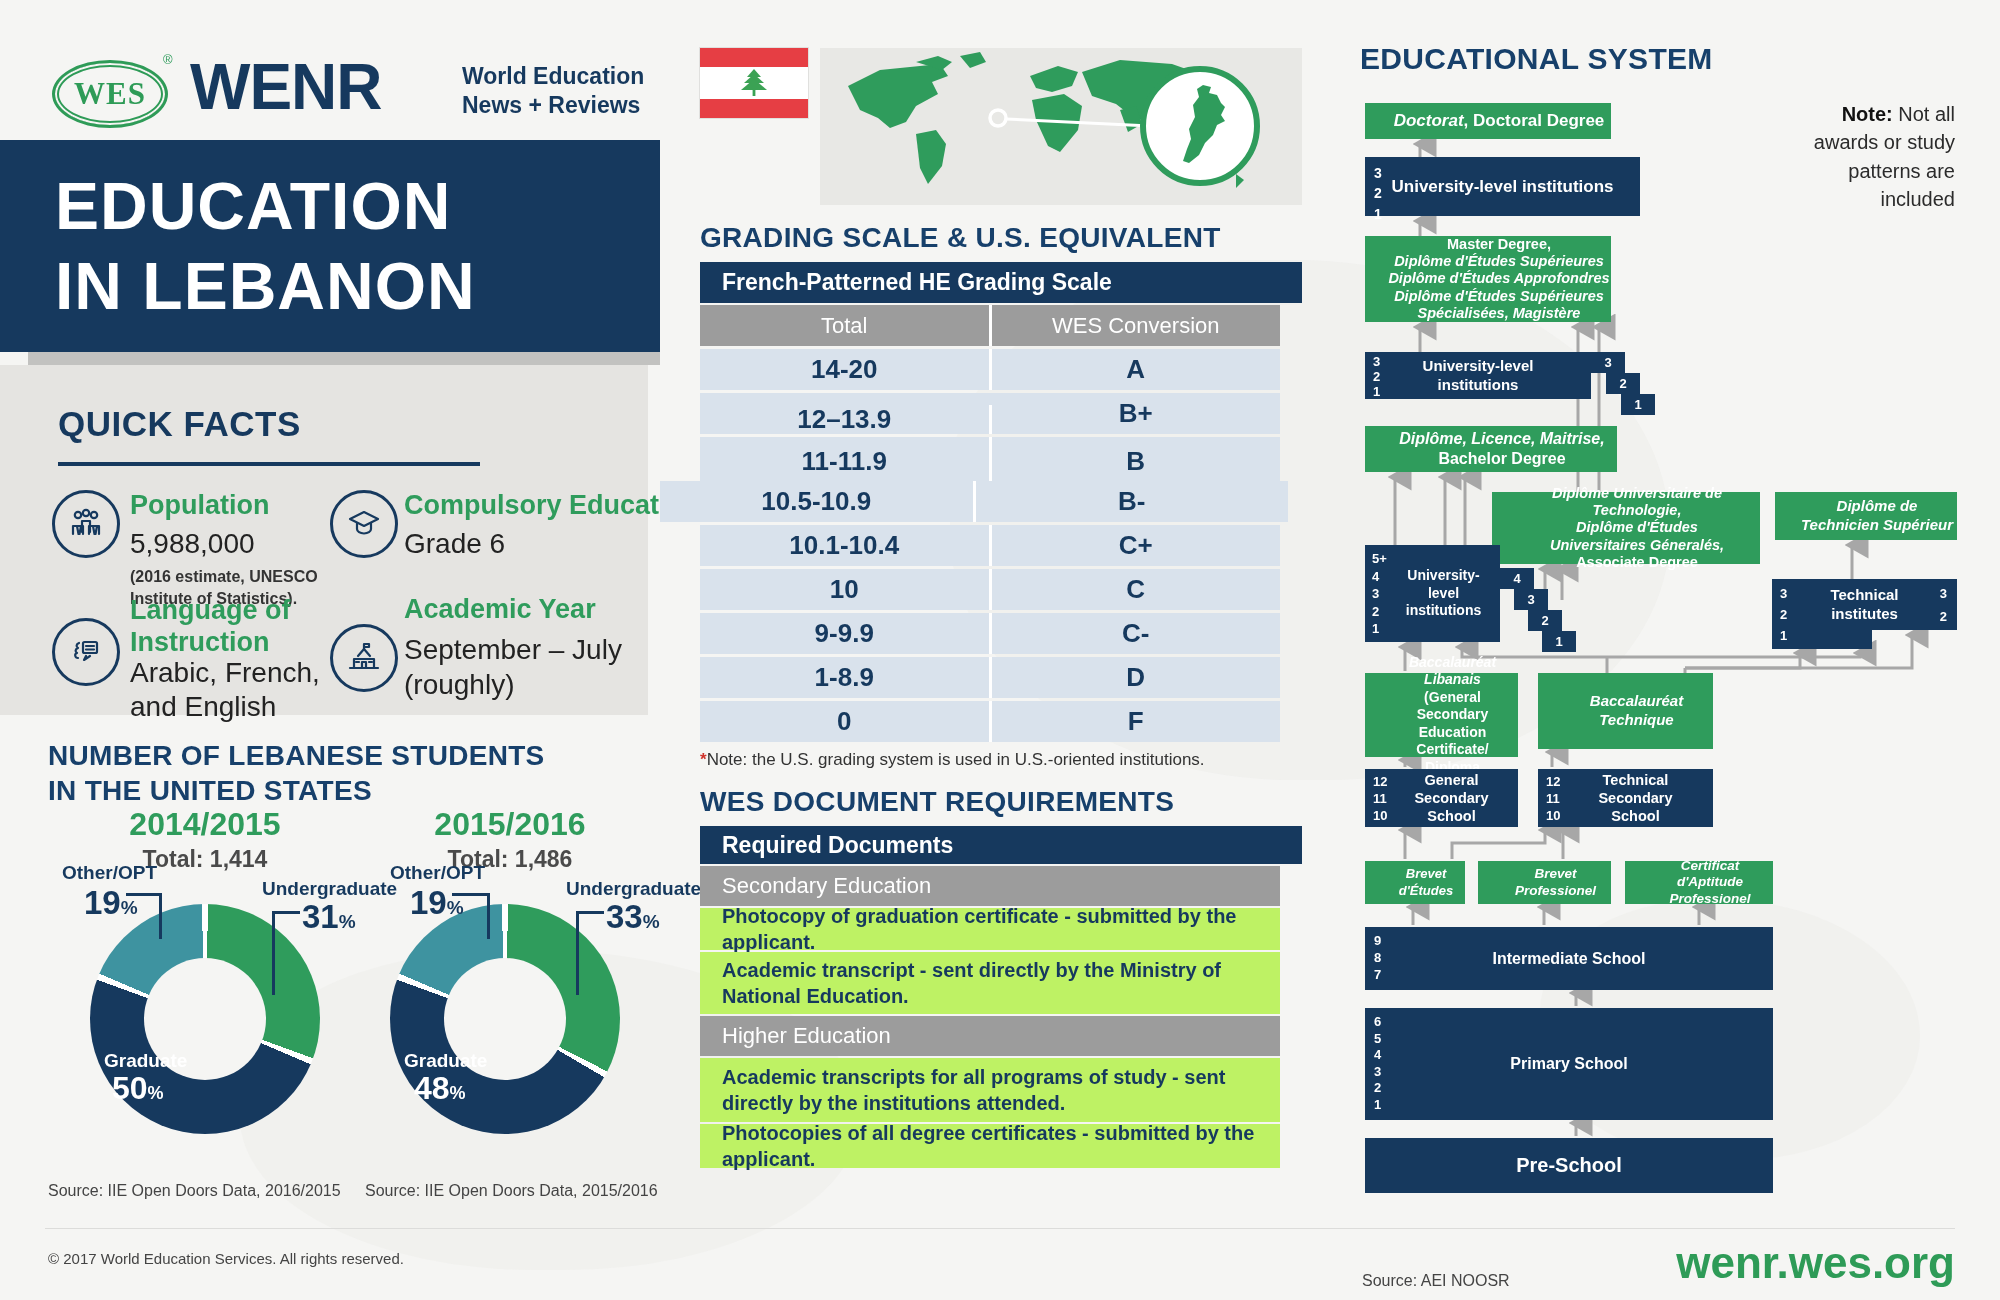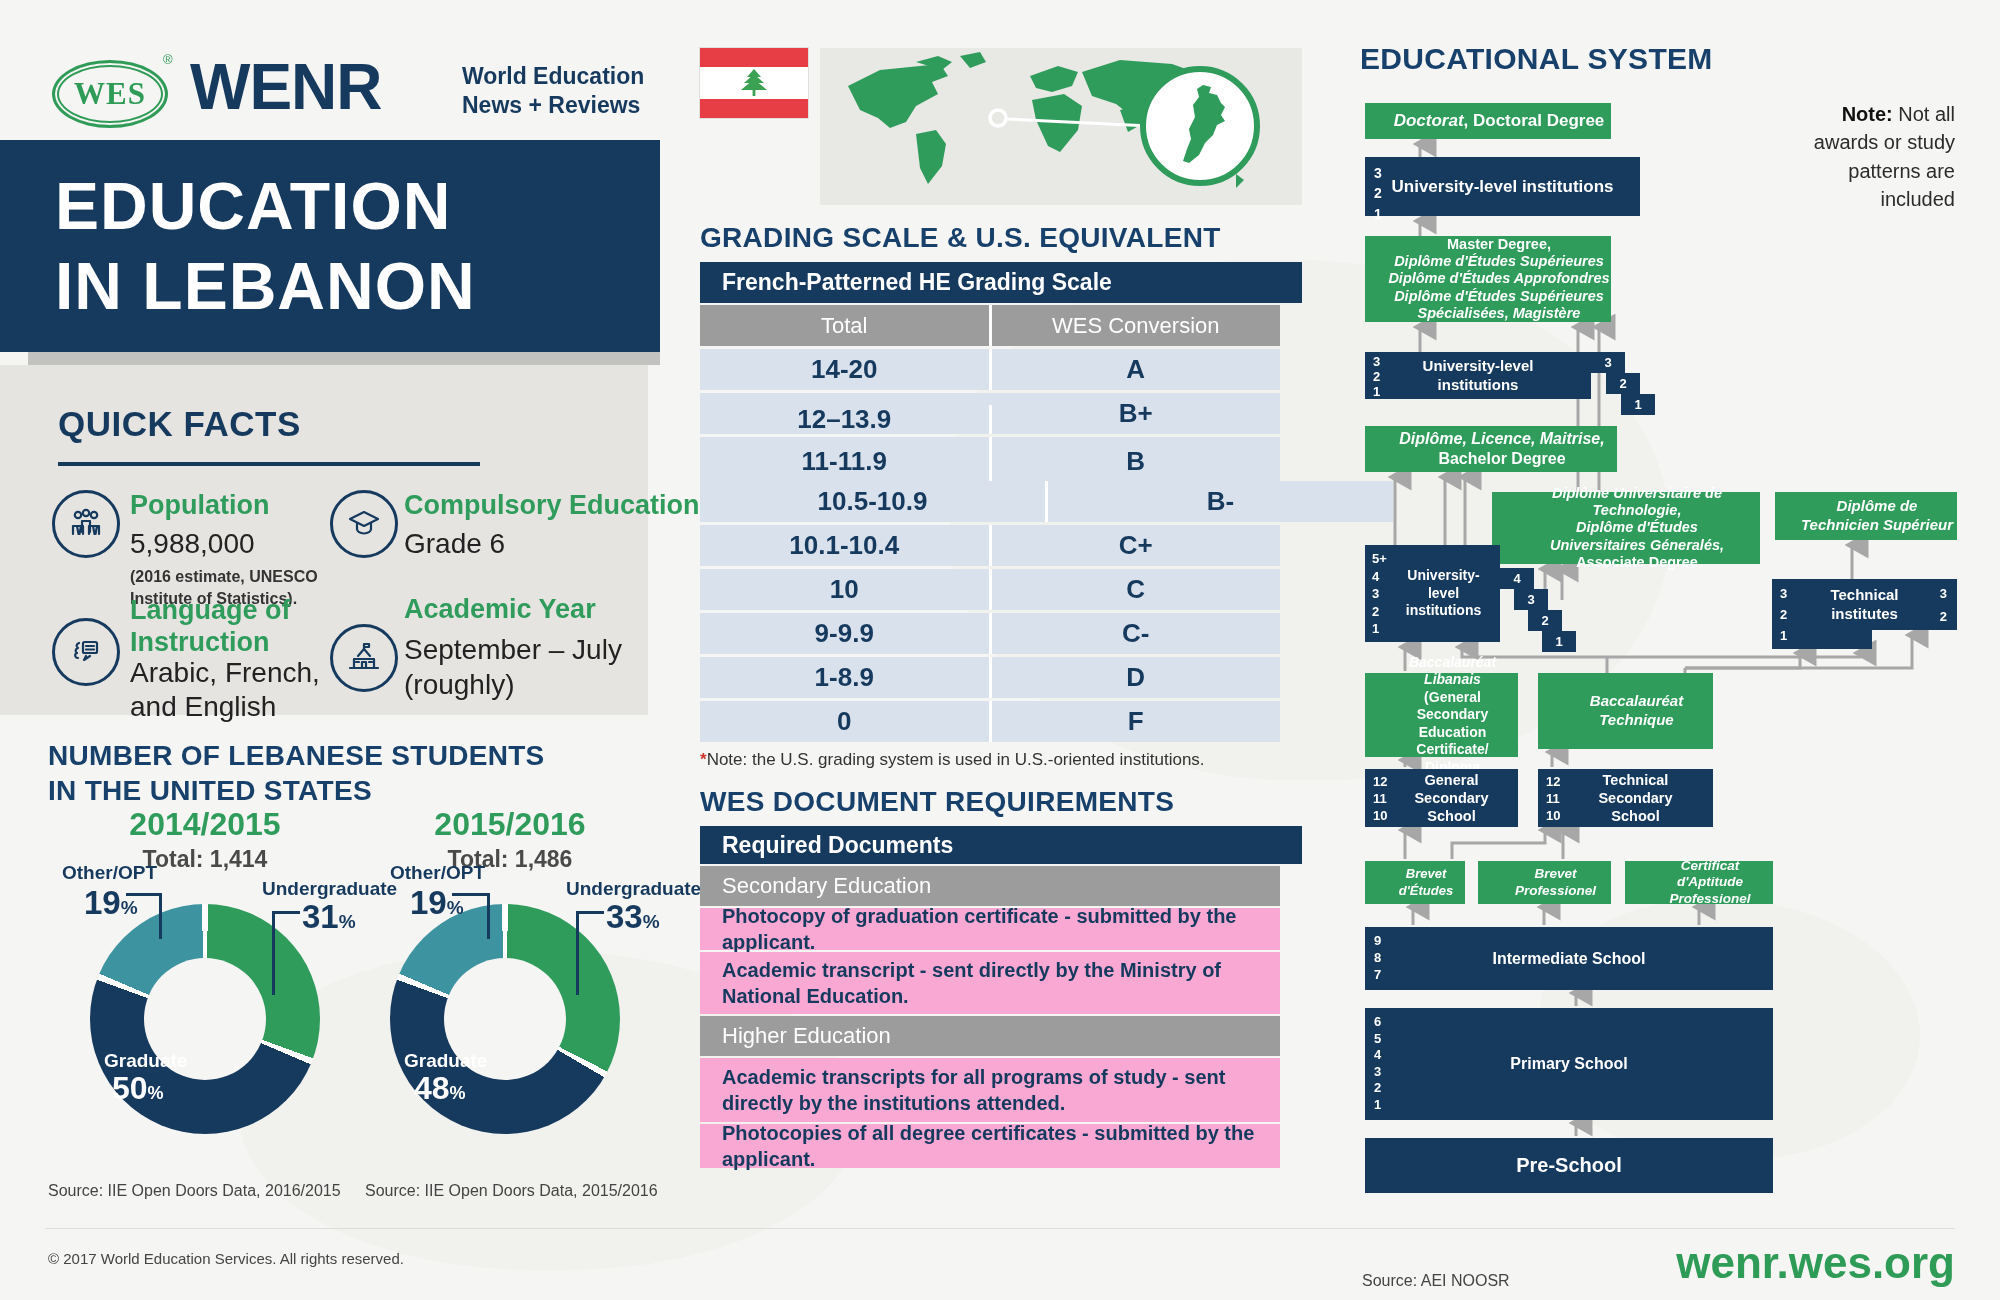--- a/index.html
+++ b/index.html
@@ -23,21 +23,21 @@
   .donut{border-radius:50%;}
   .donut .hole{position:absolute;left:50%;top:50%;width:122px;height:122px;margin:-61px 0 0 -61px;background:#F5F5F3;border-radius:50%;}
   .callout-line{position:absolute;background:#16395E;}
   .pct-big{font-size:33px;font-weight:bold;color:#16395E;}
   .pct-small{font-size:19px;font-weight:bold;color:#16395E;}
   
   .tbl-navy{background:#16395E;color:#fff;display:flex;align-items:center;padding-left:22px;font-weight:bold;font-size:23px;}
   .tbl-gray{background:#9C9C9C;color:#fff;display:flex;align-items:center;font-size:22px;}
   .tbl-row{background:#D9E2EC;display:flex;}
   .tbl-cell{flex:1;display:flex;align-items:center;justify-content:center;font-size:26px;font-weight:bold;color:#16395E;}
-  .doc-row{background:#f9a8d4;display:flex;align-items:center;padding:6px 22px;font-size:20px;font-weight:bold;color:#16395E;line-height:1.3;box-sizing:border-box;}
+  .doc-row{background:#bef264;display:flex;align-items:center;padding:6px 22px;font-size:20px;font-weight:bold;color:#16395E;line-height:1.3;box-sizing:border-box;}
   
   .nvbox{background:#16395E;color:#fff;}
   .gnbox{background:#2F9C5C;color:#fff;padding-left:22px;}
   .dbox{display:flex;flex-direction:column;align-items:center;justify-content:center;text-align:center;font-weight:bold;line-height:1.25;box-sizing:border-box;}
   .nums{position:absolute;font-weight:bold;text-align:left;color:#fff;}
   .step{position:absolute;width:34px;height:21px;background:#16395E;color:#fff;font-size:13px;font-weight:bold;
         display:flex;align-items:center;justify-content:center;}
   .hdr{color:#17406B;font-weight:bold;letter-spacing:.3px;}
 </style>
 </head>
@@ -246,21 +246,21 @@
       <div class="tbl-cell">A</div>
     </div>
   <div class="abs tbl-row" style="left:700px;top:393px;width:580px;height:41px;">
       <div class="tbl-cell" style="border-right:3px solid #fff;margin-top:12px;">12–13.9</div>
       <div class="tbl-cell">B+</div>
     </div>
   <div class="abs tbl-row" style="left:700px;top:437px;width:580px;height:49px;">
       <div class="tbl-cell" style="border-right:3px solid #fff;">11-11.9</div>
       <div class="tbl-cell">B</div>
     </div>
-  <div class="abs tbl-row" style="left:700px;top:481px;width:693px;height:41px;">
+  <div class="abs tbl-row" style="left:660px;top:481px;width:628px;height:41px;">
       <div class="tbl-cell" style="border-right:3px solid #fff;">10.5-10.9</div>
       <div class="tbl-cell">B-</div>
     </div>
   <div class="abs tbl-row" style="left:700px;top:525px;width:580px;height:41px;">
       <div class="tbl-cell" style="border-right:3px solid #fff;">10.1-10.4</div>
       <div class="tbl-cell">C+</div>
     </div>
   <div class="abs tbl-row" style="left:700px;top:569px;width:580px;height:41px;">
       <div class="tbl-cell" style="border-right:3px solid #fff;">10</div>
       <div class="tbl-cell">C</div>

